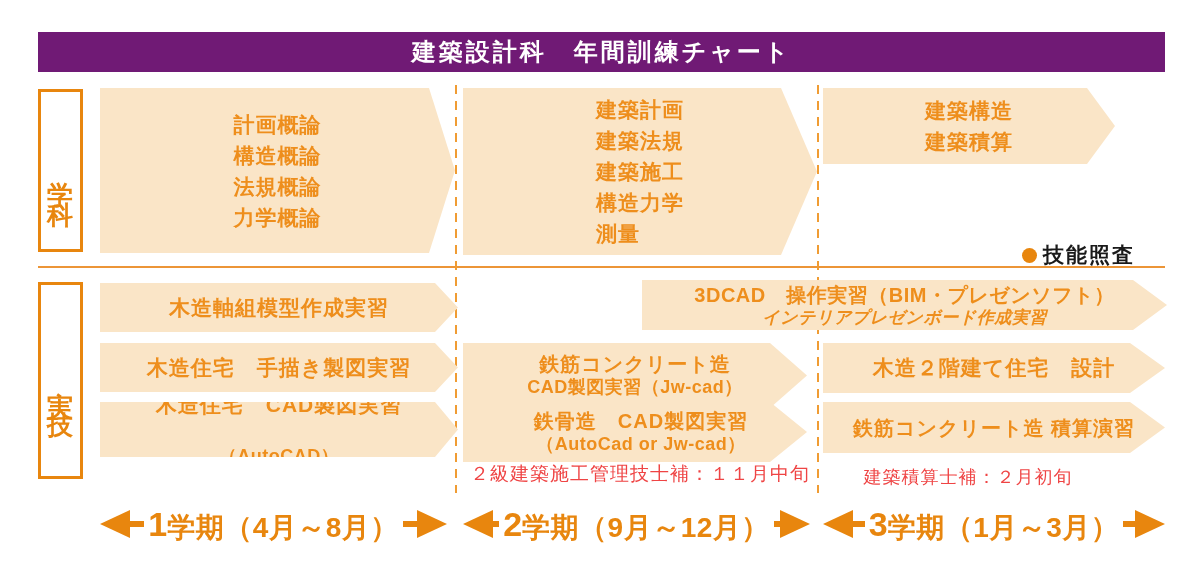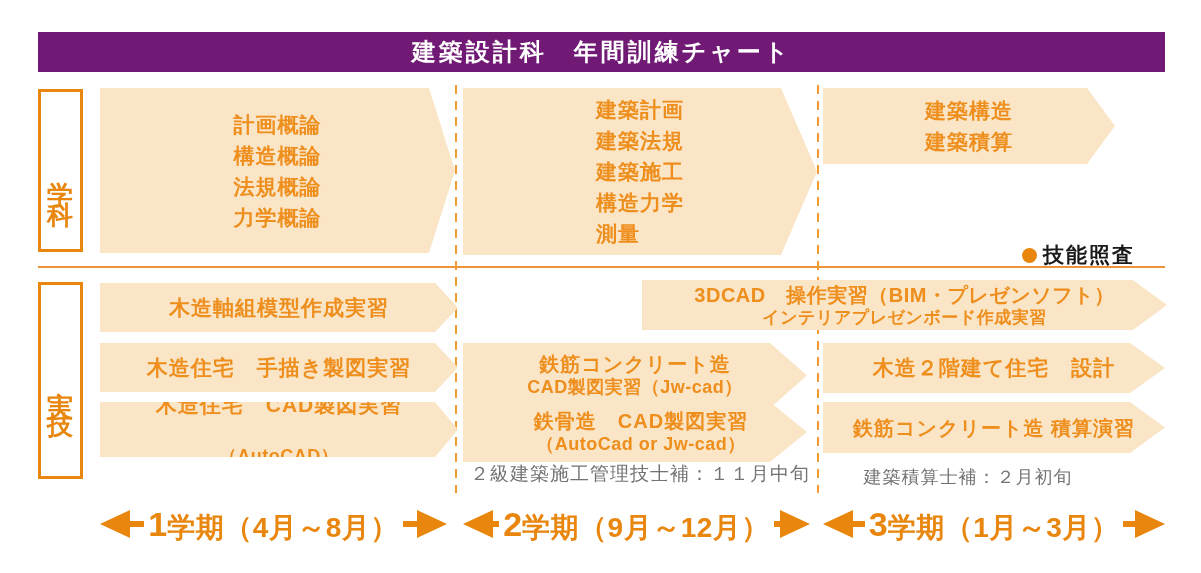--- a/index.html
+++ b/index.html
@@ -41,27 +41,27 @@
     position:absolute;background:#FAE5C7;
     clip-path:polygon(0 0,calc(100% - var(--tip)) 0,100% 50%,calc(100% - var(--tip)) 100%,0 100%);
     display:flex;flex-direction:column;justify-content:center;
     color:#EE8E1C;font-weight:bold;text-align:center;box-sizing:border-box;
   }
   .arr .lines{margin:0 auto;text-align:left;width:max-content;}
   .fs21{font-size:21px;line-height:31px;letter-spacing:1px;}
   .one{font-size:21px;line-height:24px;letter-spacing:1px;}
   .sub{font-size:18px;line-height:22px;letter-spacing:0.5px;}
   .c1l1{font-size:20px;line-height:25px;letter-spacing:0.5px;}
-  .c1l2{font-size:17px;line-height:20px;letter-spacing:0.5px;}
+  .c1l2{font-size:17px;line-height:20px;letter-spacing:0.5px;font-style:italic;}
 
   
   .skill{position:absolute;left:1022px;top:205px;display:flex;align-items:center;gap:6px;margin-top:36px;}
   .dot{width:15px;height:15px;border-radius:50%;background:#E8860E;}
   .skill .sk-t{color:#1A1A1A;font-size:21px;font-weight:600;letter-spacing:2px;}
-  .note{position:absolute;color:#737373;font-weight:500;text-align:center;letter-spacing:1px;}
+  .note{position:absolute;color:#ef4444;font-weight:500;text-align:center;letter-spacing:1px;}
   .note.n2{left:463px;top:461px;width:354px;font-size:19px;}
   .note.n3{left:818px;top:465px;width:300px;font-size:18px;}
 
   
   .term{position:absolute;top:507px;height:34px;display:flex;align-items:center;}
   .tri{width:0;height:0;border-top:14px solid transparent;border-bottom:14px solid transparent;flex:0 0 auto;}
   .tri-l{border-right:30px solid #E8860E;}
   .tri-r{border-left:30px solid #E8860E;}
   .bar{flex:1;height:6px;background:#E8860E;}
   .tlabel{display:flex;align-items:center;margin:0 4px;color:#E8860E;font-weight:bold;white-space:nowrap;}

